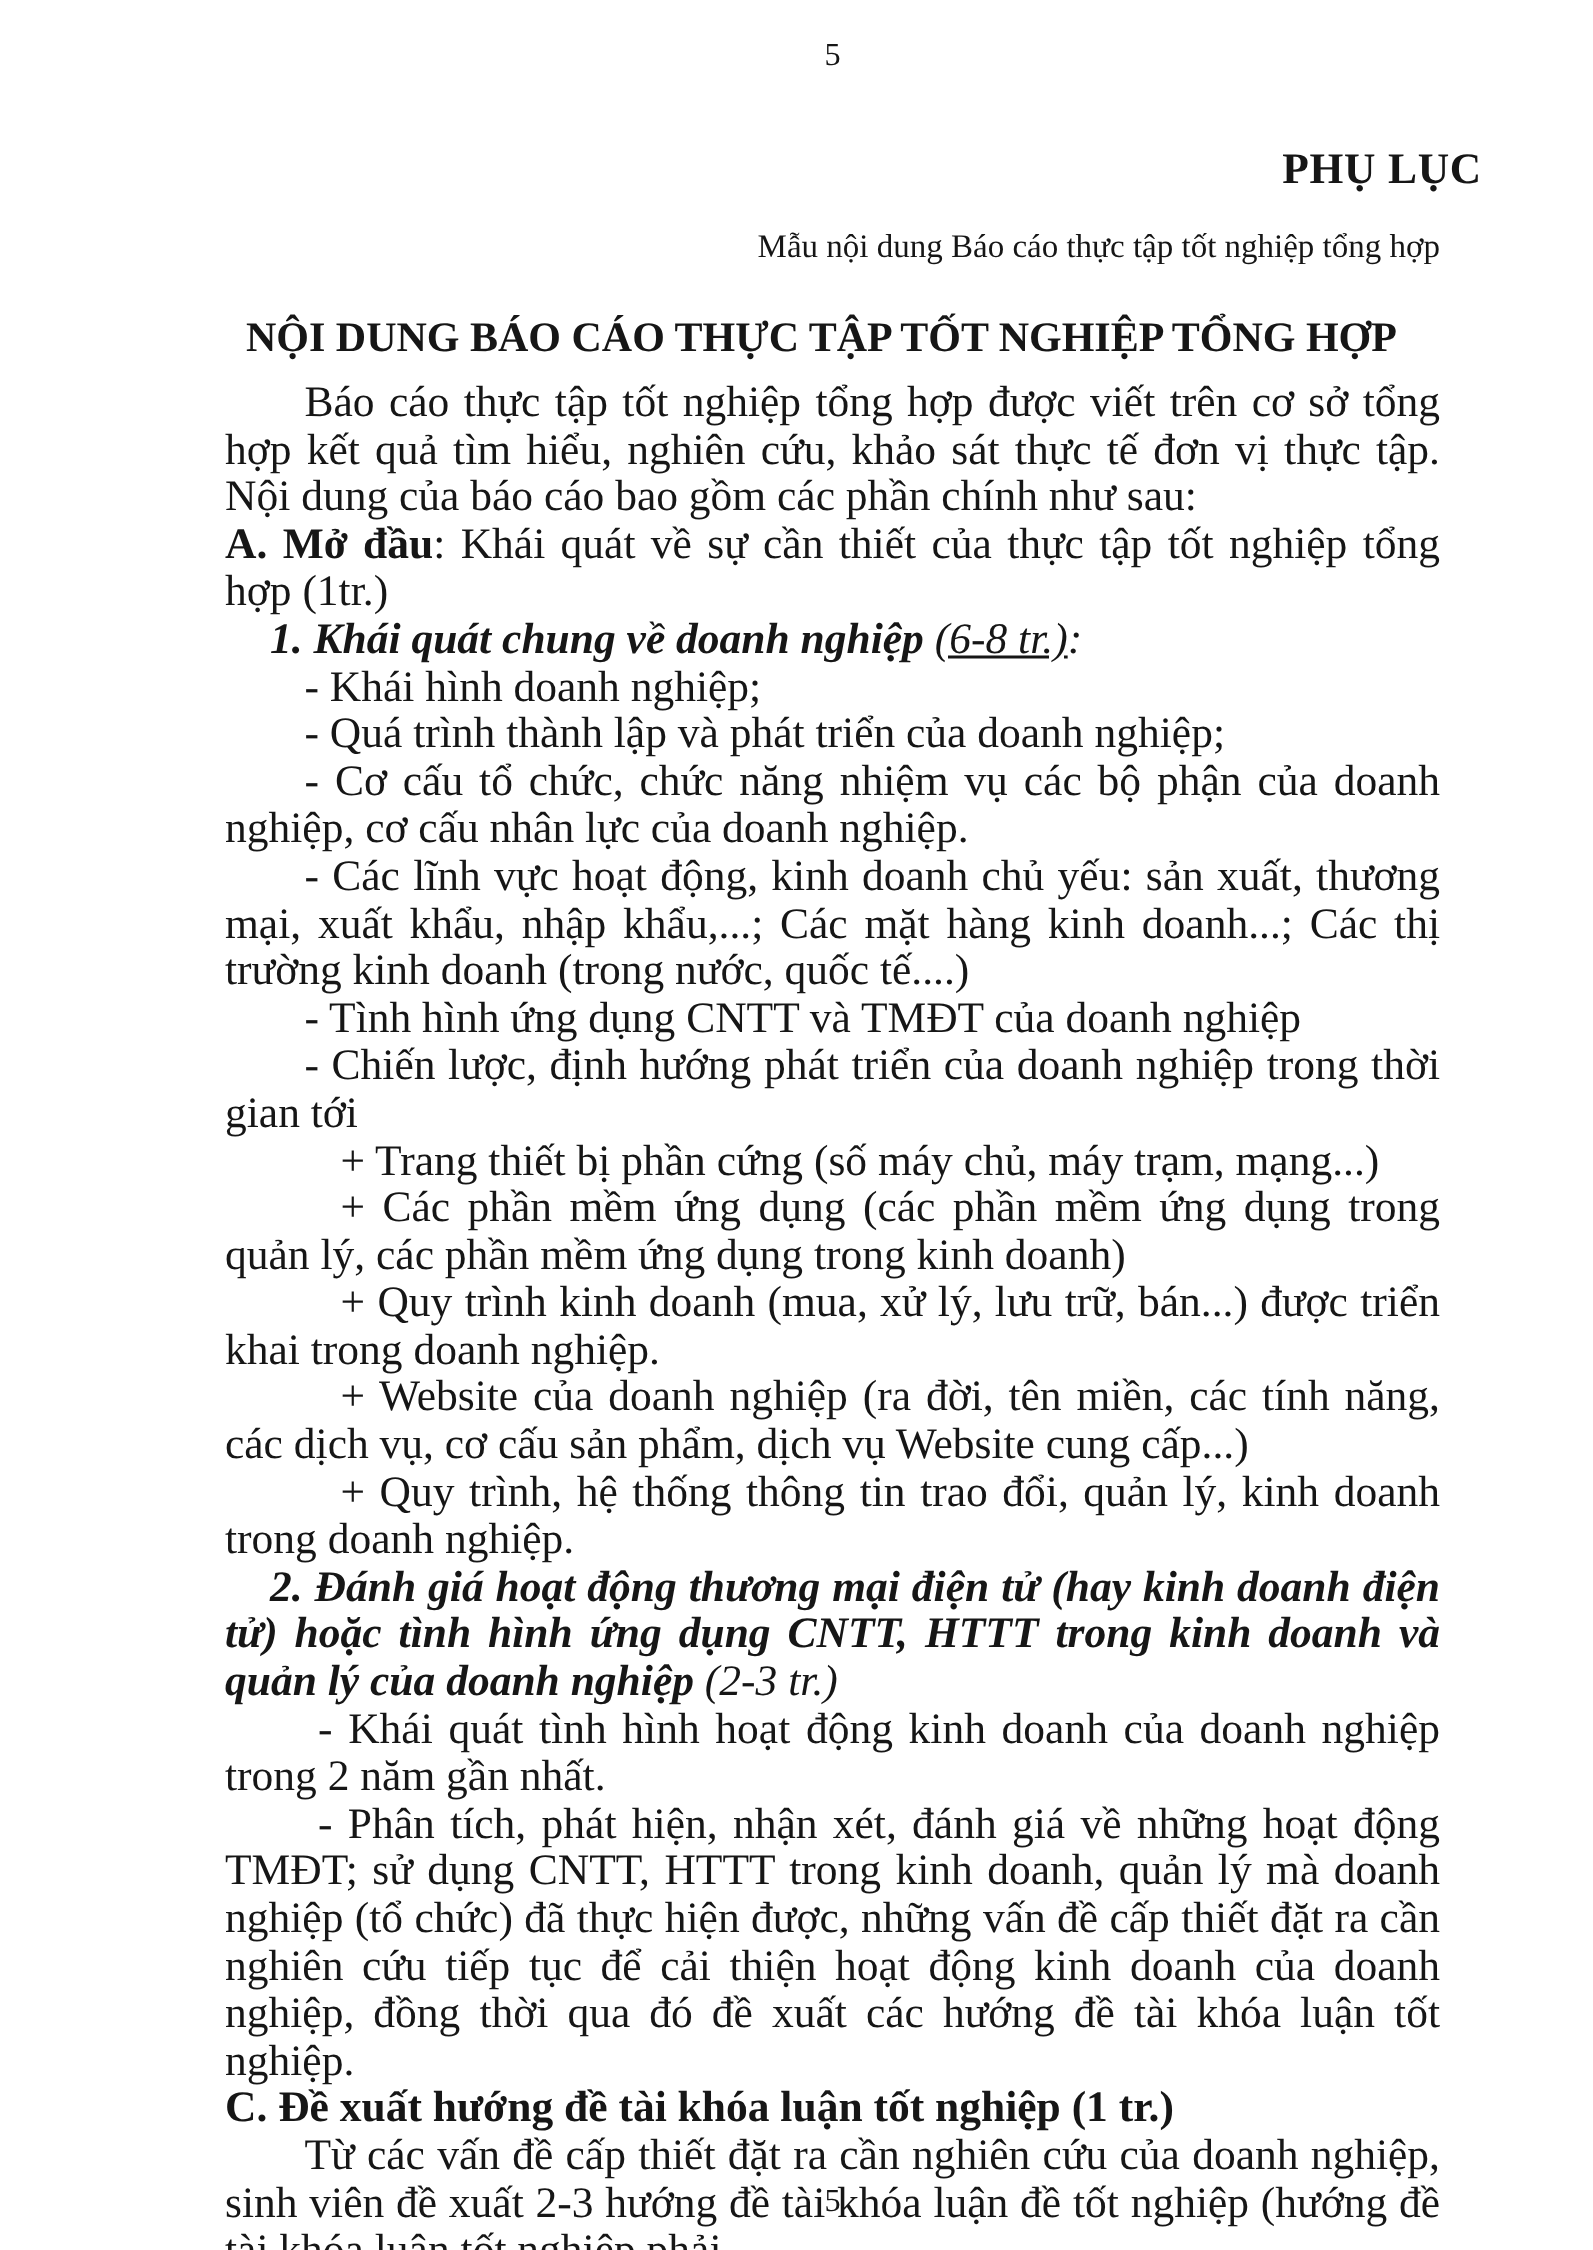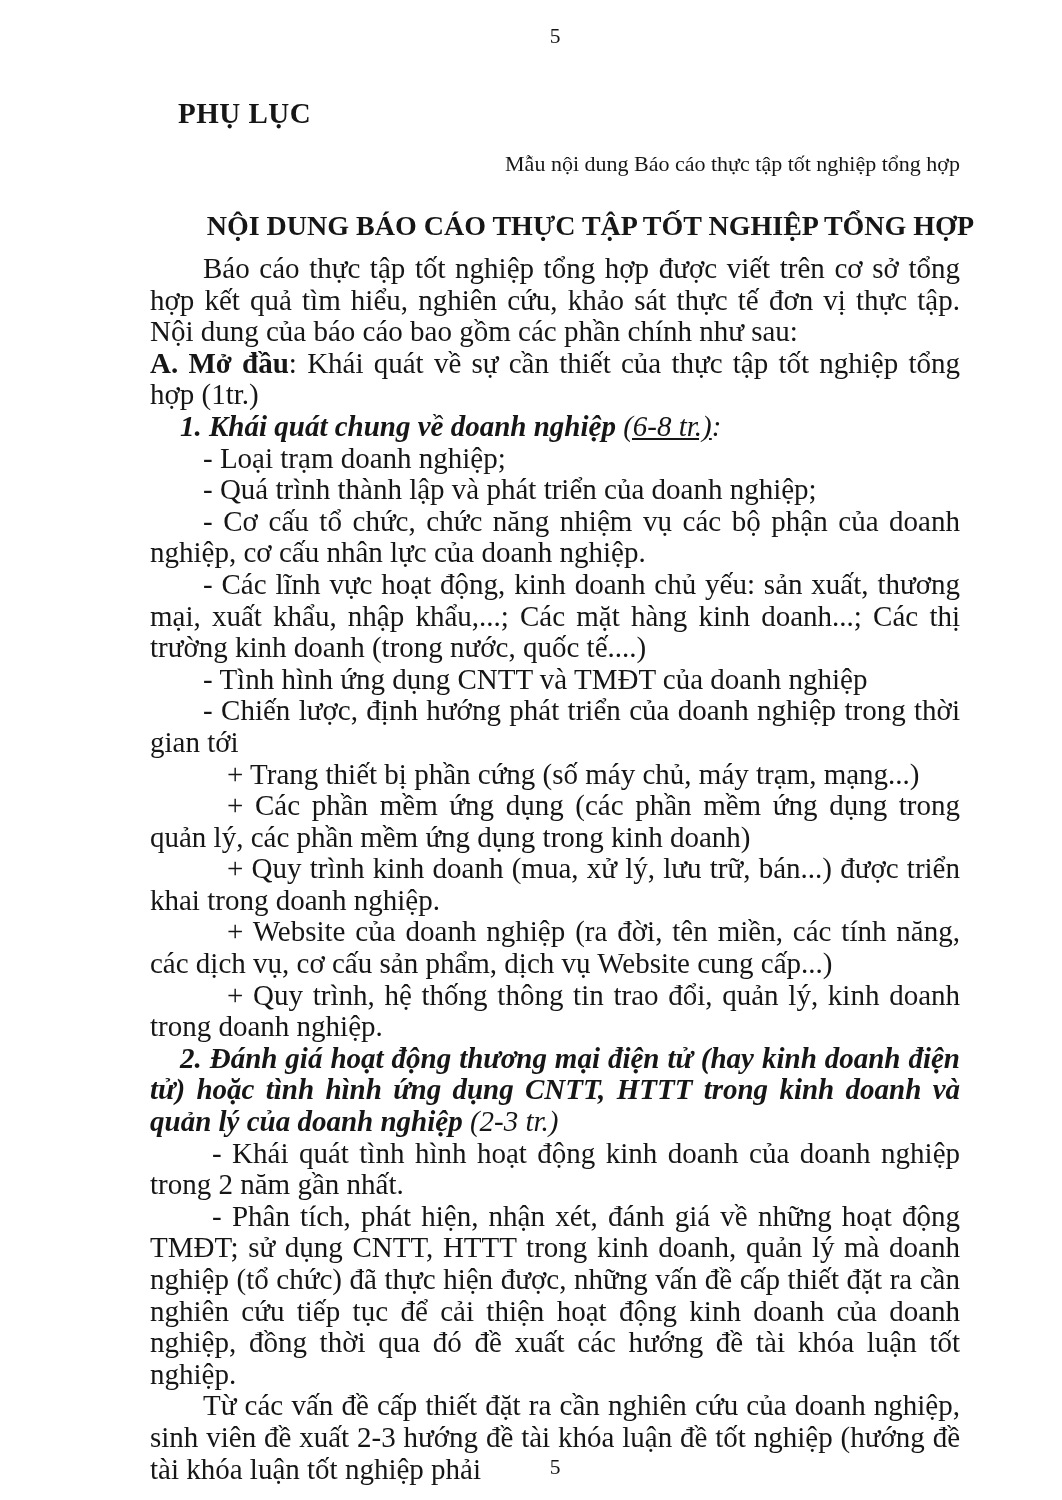--- a/index.html
+++ b/index.html
@@ -23,41 +23,41 @@
     width: 810px;
     text-align: center;
     font-size: 21.5px;
     line-height: 28px;
   }
   .appendix-title {
     position: absolute;
     top: 96px;
     left: 178px;
     width: 810px;
-    text-align: left;
+    text-align: right;
     font-size: 29px;
     font-weight: bold;
     line-height: 34px;
     letter-spacing: 0.5px;
   }
   .appendix-subtitle {
     position: absolute;
     top: 149px;
     left: 150px;
     width: 810px;
     text-align: right;
     font-size: 22px;
     line-height: 30px;
   }
   .main-heading {
     position: absolute;
     top: 208px;
     left: 164px;
     width: 810px;
-    text-align: right;
+    text-align: left;
     font-size: 28px;
     font-weight: bold;
     line-height: 36px;
   }
   .body-text {
     position: absolute;
     top: 253px;
     left: 150px;
     width: 810px;
     font-size: 29px;
@@ -101,37 +101,38 @@
 
   <div class="body-text">
 
     <p class="ind-53">Báo cáo thực tập tốt nghiệp tổng hợp được viết trên cơ sở tổng hợp kết quả tìm hiểu, nghiên cứu, khảo sát thực tế đơn vị thực tập. Nội dung của báo cáo bao gồm các phần chính như sau:</p>
 
     <p><span class="b">A. Mở đầu</span><span>: Khái quát về sự cần thiết của thực tập tốt nghiệp tổng hợp (1tr.)</span></p>
 
 
     <p class="ind-30"><span class="bi">1. Khái quát chung về doanh nghiệp </span><span class="i u">(6-8 tr.)</span><span class="i">:</span></p>
 
-    <p class="ind-53">- Loại trạm doanh nghiệp;</p>
+    <p class="ind-53">- Khái hình doanh nghiệp;</p>
     <p class="ind-53">- Quá trình thành lập và phát triển của doanh nghiệp;</p>
     <p class="ind-53">- Cơ cấu tổ chức, chức năng nhiệm vụ các bộ phận của doanh nghiệp, cơ cấu nhân lực của doanh nghiệp.</p>
     <p class="ind-53">- Các lĩnh vực hoạt động, kinh doanh chủ yếu: sản xuất, thương mại, xuất khẩu, nhập khẩu,...; Các mặt hàng kinh doanh...; Các thị trường kinh doanh (trong nước, quốc tế....)</p>
     <p class="ind-53">- Tình hình ứng dụng CNTT và TMĐT của doanh nghiệp</p>
     <p class="ind-53">- Chiến lược, định hướng phát triển của doanh nghiệp trong thời gian tới</p>
     <p class="ind-77">+ Trang thiết bị phần cứng (số máy chủ, máy trạm, mạng...)</p>
     <p class="ind-77">+ Các phần mềm ứng dụng (các phần mềm ứng dụng trong quản lý, các phần mềm ứng dụng trong kinh doanh)</p>
     <p class="ind-77">+ Quy trình kinh doanh (mua, xử lý, lưu trữ, bán...) được triển khai trong doanh nghiệp.</p>
     <p class="ind-77">+ Website của doanh nghiệp (ra đời, tên miền, các tính năng, các dịch vụ, cơ cấu sản phẩm, dịch vụ Website cung cấp...)</p>
     <p class="ind-77">+ Quy trình, hệ thống thông tin trao đổi, quản lý, kinh doanh trong doanh nghiệp.</p>
 
     <p class="ind-30"><span class="bi">2. Đánh giá hoạt động thương mại điện tử (hay kinh doanh điện tử) hoặc tình hình ứng dụng CNTT, HTTT trong kinh doanh và quản lý của doanh nghiệp </span><span class="i">(2-3 tr.)</span></p>
 
     <p class="ind-62">- Khái quát tình hình hoạt động kinh doanh của doanh nghiệp trong 2 năm gần nhất.</p>
     <p class="ind-62">- Phân tích, phát hiện, nhận xét, đánh giá về những hoạt động TMĐT; sử dụng CNTT, HTTT trong kinh doanh, quản lý mà doanh nghiệp (tổ chức) đã thực hiện được, những vấn đề cấp thiết đặt ra cần nghiên cứu tiếp tục để cải thiện hoạt động kinh doanh của doanh nghiệp, đồng thời qua đó đề xuất các hướng đề tài khóa luận tốt nghiệp.</p>
 
+    <p><span class="b">C. Đề xuất hướng đề tài khóa luận tốt nghiệp (1 tr.)</span></p>
 
     <p class="ind-53">Từ các vấn đề cấp thiết đặt ra cần nghiên cứu của doanh nghiệp, sinh viên đề xuất 2-3 hướng đề tài khóa luận đề tốt nghiệp (hướng đề tài khóa luận tốt nghiệp phải</p>
 
   </div>
 
   <div class="pnum-bottom">5</div>
 
 </div>
 
 </body></html>

